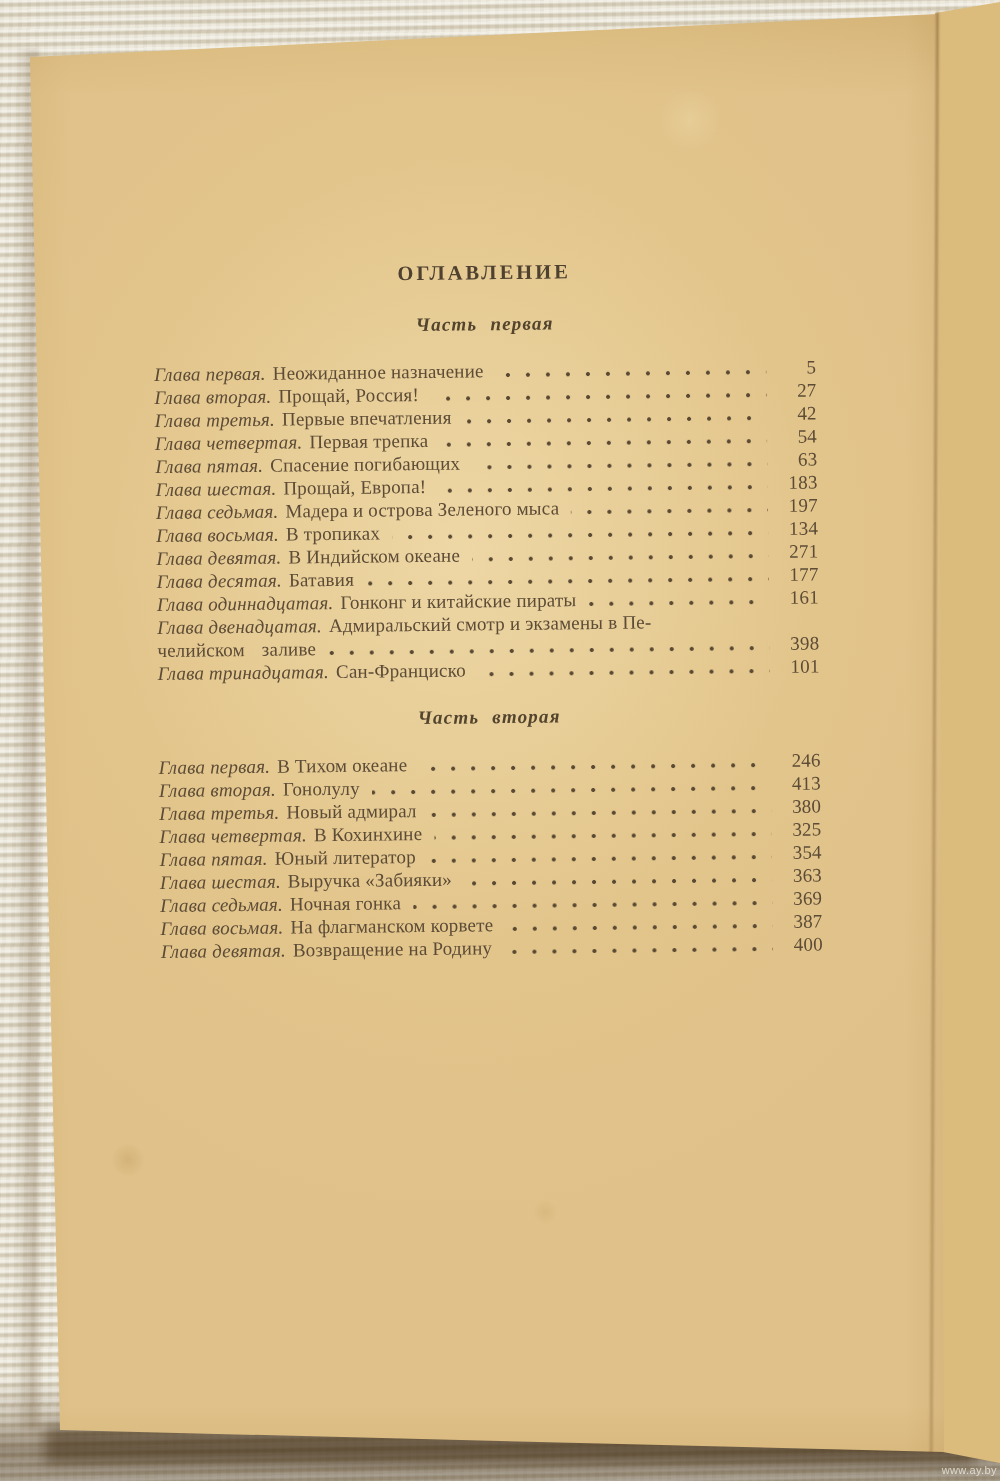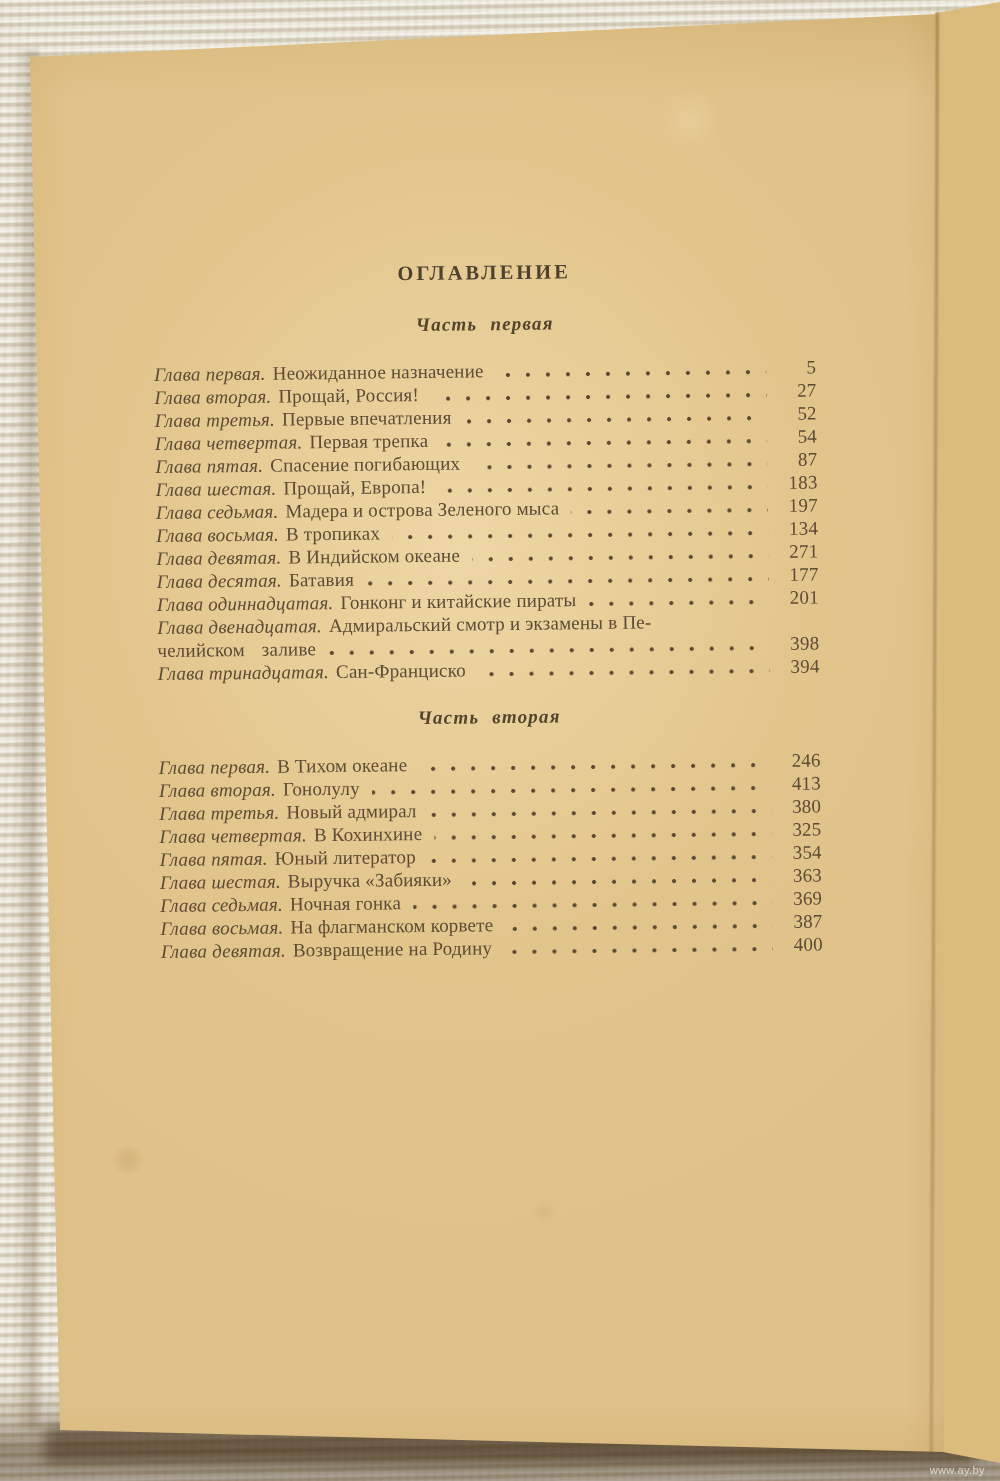--- a/index.html
+++ b/index.html
@@ -103,21 +103,21 @@
     background-size:20px 4px;background-repeat:repeat-x;
     background-position:right 0 bottom 0;
   }
   .pagenum{flex:none;width:46px;text-align:right;}
 
   .row.wrap-first .leader::before{display:none;}
   .row.wrap-first .pagenum{width:0;visibility:hidden;}
   .row.wrap-cont .etitle{word-spacing:12px;}
 
   .watermark{
-    position:absolute;right:15px;bottom:5px;
+    position:absolute;right:3px;bottom:5px;
     font-family:"Liberation Sans","DejaVu Sans",sans-serif;
     font-size:11px;color:rgba(240,237,228,0.78);letter-spacing:0.4px;
   }
 </style>
 </head>
 <body>
 
 <div class="scene">
   <div class="floor-shadow"></div>
   <div class="left-shadow"></div>
@@ -144,35 +144,35 @@
     <span class="chapter">Глава вторая.</span>
     <span class="etitle">Прощай, Россия!</span>
     <span class="leader"></span>
     <span class="pagenum">27</span>
   </div>
 
   <div class="row">
     <span class="chapter">Глава третья.</span>
     <span class="etitle">Первые впечатления</span>
     <span class="leader"></span>
-    <span class="pagenum">52</span>
+    <span class="pagenum">42</span>
   </div>
 
   <div class="row">
     <span class="chapter">Глава четвертая.</span>
     <span class="etitle">Первая трепка</span>
     <span class="leader"></span>
     <span class="pagenum">54</span>
   </div>
 
   <div class="row">
     <span class="chapter">Глава пятая.</span>
     <span class="etitle">Спасение погибающих</span>
     <span class="leader"></span>
-    <span class="pagenum">87</span>
+    <span class="pagenum">63</span>
   </div>
 
   <div class="row">
     <span class="chapter">Глава шестая.</span>
     <span class="etitle">Прощай, Европа!</span>
     <span class="leader"></span>
     <span class="pagenum">183</span>
   </div>
 
   <div class="row">
@@ -200,42 +200,42 @@
     <span class="chapter">Глава десятая.</span>
     <span class="etitle">Батавия</span>
     <span class="leader"></span>
     <span class="pagenum">177</span>
   </div>
 
   <div class="row">
     <span class="chapter">Глава одиннадцатая.</span>
     <span class="etitle">Гонконг и китайские пираты</span>
     <span class="leader"></span>
-    <span class="pagenum">201</span>
+    <span class="pagenum">161</span>
   </div>
 
   <div class="row wrap-first">
     <span class="chapter">Глава двенадцатая.</span>
     <span class="etitle">Адмиральский смотр и экзамены в Пе-</span>
     <span class="leader"></span>
     <span class="pagenum"></span>
   </div>
 
   <div class="row wrap-cont">
 
     <span class="etitle">челийском заливе</span>
     <span class="leader"></span>
     <span class="pagenum">398</span>
   </div>
 
   <div class="row">
     <span class="chapter">Глава тринадцатая.</span>
     <span class="etitle">Сан-Франциско</span>
     <span class="leader"></span>
-    <span class="pagenum">394</span>
+    <span class="pagenum">101</span>
   </div>
 </div>
   </section>
 
   <section class="part">
     <h2 class="part-heading">Часть вторая</h2>
     <div class="entries">
   <div class="row">
     <span class="chapter">Глава первая.</span>
     <span class="etitle">В Тихом океане</span>

